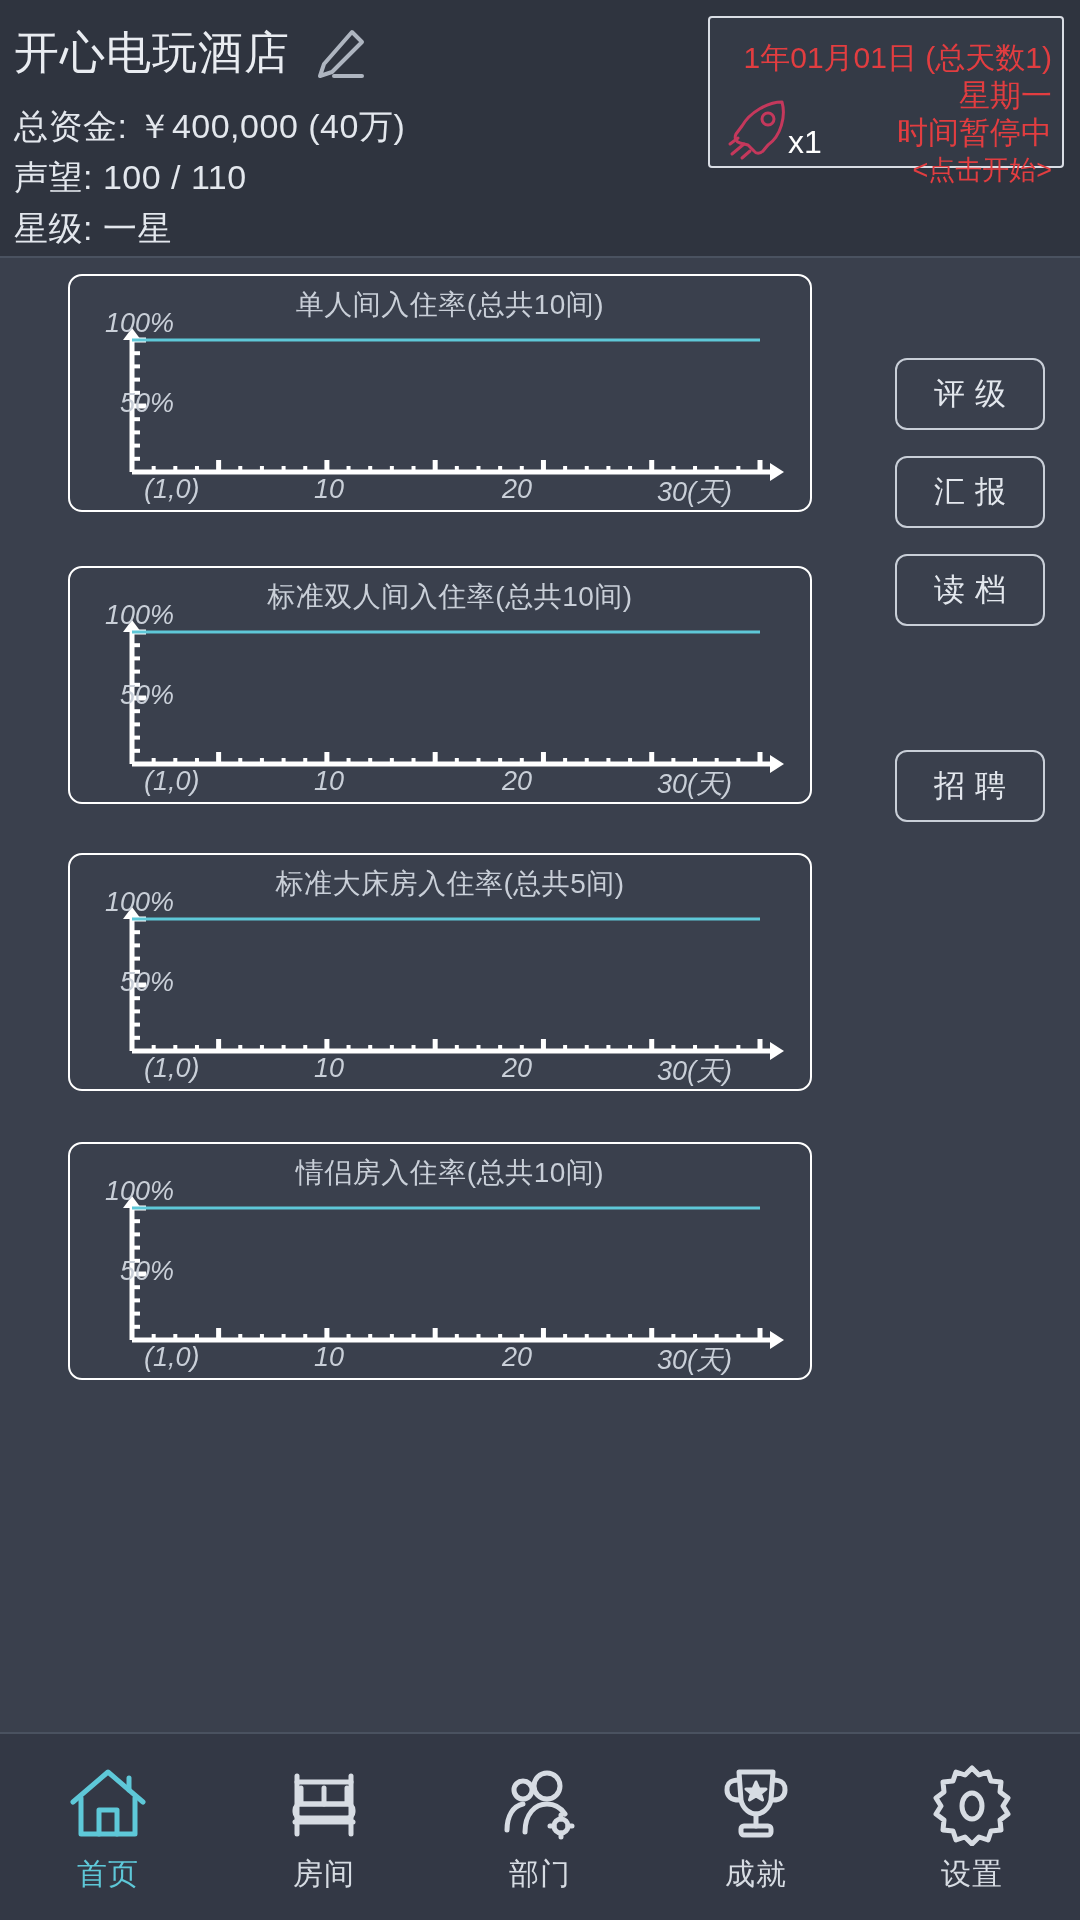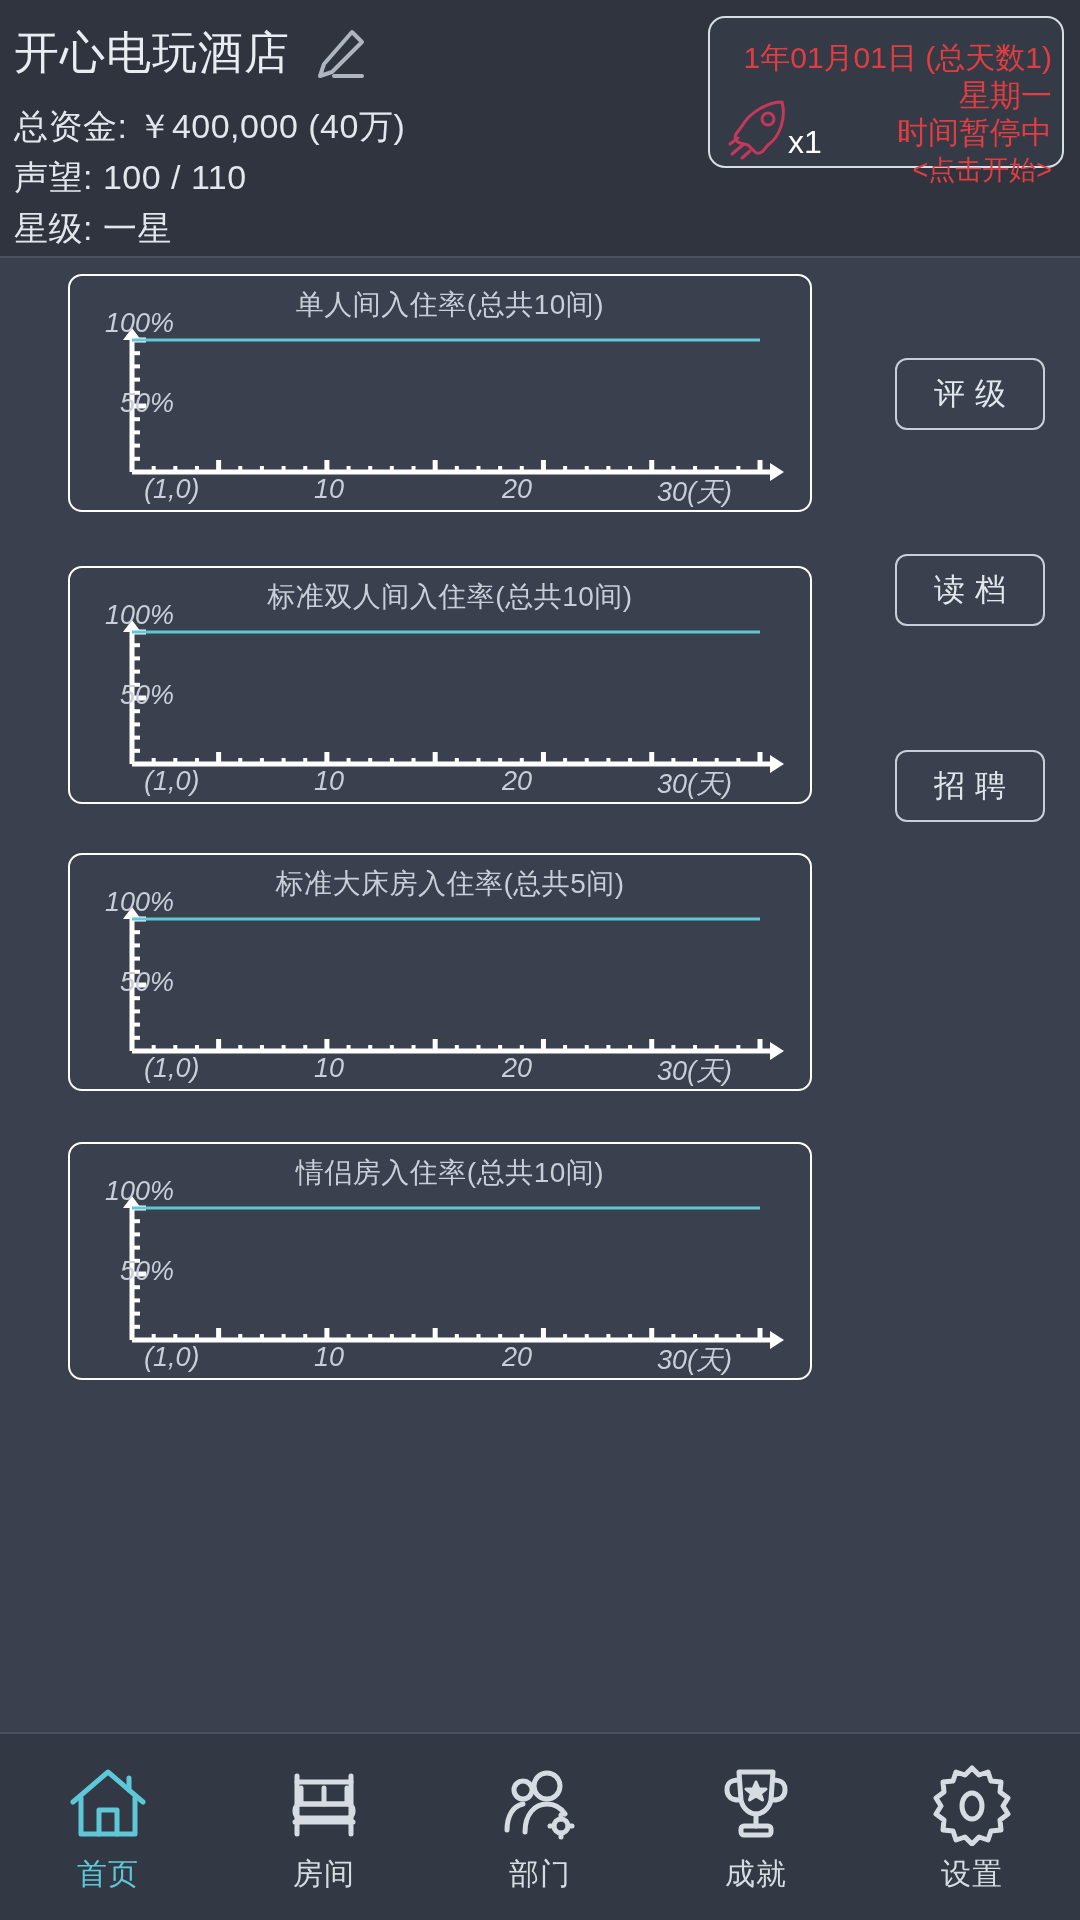--- a/index.html
+++ b/index.html
@@ -31,21 +31,21 @@
     font-size:34px; color:#e3e7ed; font-weight:400; letter-spacing:0.5px;
     white-space:nowrap;
   }
   .stat-money{ top:104px; }
   .stat-rep{ top:155px; }
   .stat-star{ top:206px; }
 
   
   .date-panel{
     position:absolute; left:708px; top:16px; width:356px; height:152px;
-    border:2px solid #d9dde4; border-radius:17px;
+    border:2px solid #d9dde4; border-radius:4px;
     background:#343a46;
   }
   .date-text{
     position:absolute; right:10px;
     color:#e23d40; font-size:31px; line-height:36px; text-align:right;
     white-space:nowrap;
   }
   .dt-1{ top:22px; font-size:30px; }
   .dt-2{ top:60px; }
   .dt-3{ top:97px; }
@@ -397,20 +397,21 @@
           <line x1="571.0344827586207" y1="150" x2="571.0344827586207" y2="144" stroke="#ffffff" stroke-width="4"></line>
           <line x1="592.6896551724137" y1="150" x2="592.6896551724137" y2="144" stroke="#ffffff" stroke-width="4"></line>
           <line x1="614.344827586207" y1="150" x2="614.344827586207" y2="144" stroke="#ffffff" stroke-width="4"></line>
           <line x1="636" y1="150" x2="636" y2="138" stroke="#ffffff" stroke-width="5"></line>
           <polyline points="8.0,18.0 29.7,18.0 51.3,18.0 73.0,18.0 94.6,18.0 116.3,18.0 137.9,18.0 159.6,18.0 181.2,18.0 202.9,18.0 224.6,18.0 246.2,18.0 267.9,18.0 289.5,18.0 311.2,18.0 332.8,18.0 354.5,18.0 376.1,18.0 397.8,18.0 419.4,18.0 441.1,18.0 462.8,18.0 484.4,18.0 506.1,18.0 527.7,18.0 549.4,18.0 571.0,18.0 592.7,18.0 614.3,18.0 636.0,18.0" fill="none" stroke="#5ec8d8" stroke-width="3"></polyline>
         </svg>
     </div>
   </div>
 
   <div class="side-btn sb0">评级</div>
+  <div class="side-btn sb1">汇报</div>
   <div class="side-btn sb2">读档</div>
   <div class="side-btn sb4">招聘</div>
 
   <div class="bottom-nav">
 
     <div class="nav-item active">
       <span class="nav-icon">
         <svg viewBox="0 0 86 86" fill="none" stroke="#5ec8d8" stroke-width="5" stroke-linecap="round" stroke-linejoin="round">
           <path d="M8 42 L43 12 L78 42"></path>
           <path d="M16 38 L16 74 L70 74 L70 38"></path>

